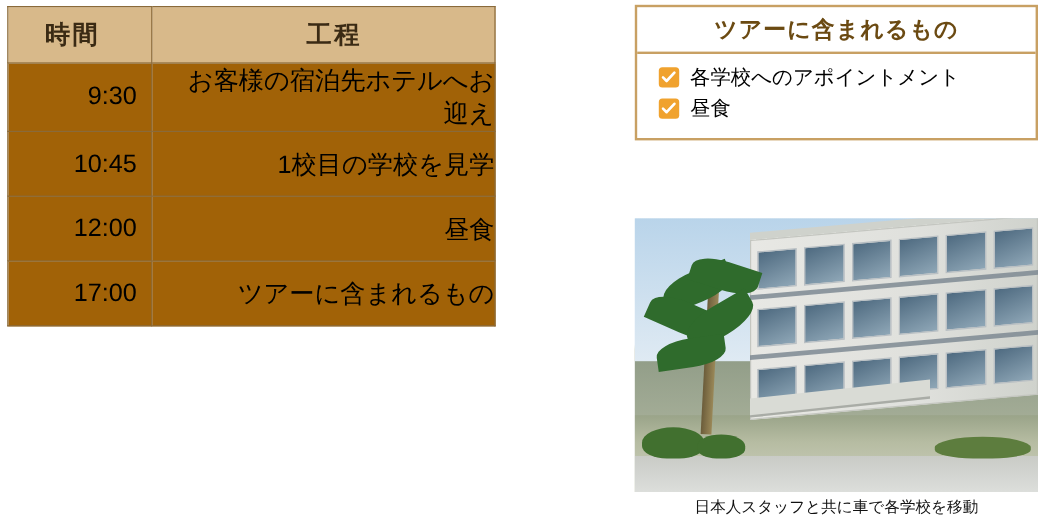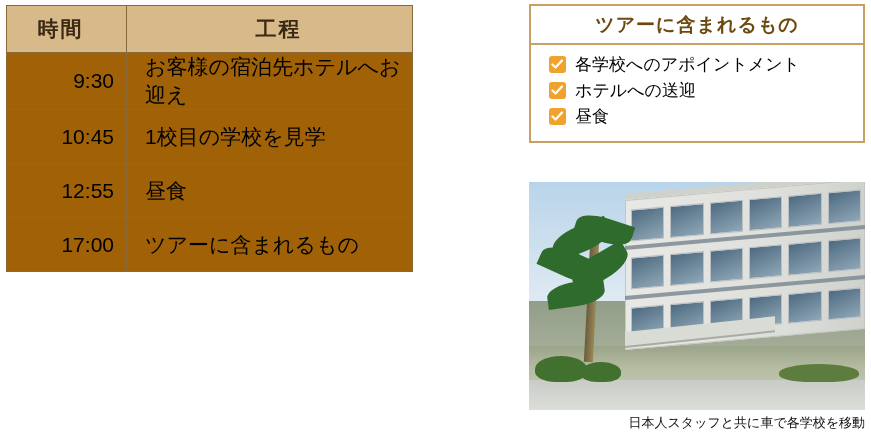--- a/index.html
+++ b/index.html
@@ -45,21 +45,21 @@
     font-size: 21px;
     background: #a16207;
   }
   .col-time {
     width: 107px;
     text-align: right;
     padding-right: 12px !important;
     white-space: nowrap;
   }
   .col-proc {
-    text-align: left;
+    text-align: right;
     padding-left: 18px !important;
   }
 
   
   #inclusions-box {
     position: absolute;
     left: 529px;
     top: 4px;
     width: 336px;
     border: 2px solid #c8a063;
@@ -191,21 +191,21 @@
     position: absolute;
     bottom: 28px;
     background: #41702f;
     border-radius: 50% 50% 40% 40%;
   }
   #photo-caption {
     position: absolute;
     left: 529px;
     top: 414px;
     width: 336px;
-    text-align: right;
+    text-align: center;
     font-size: 13px;
     color: #111111;
   }
 </style>
 </head>
 <body>
 
 <table id="schedule-table">
   <thead>
     <tr>
@@ -216,21 +216,21 @@
   <tbody>
     <tr>
       <td class="col-time">9:30</td>
       <td class="col-proc">お客様の宿泊先ホテルへお迎え</td>
     </tr>
     <tr>
       <td class="col-time">10:45</td>
       <td class="col-proc">1校目の学校を見学</td>
     </tr>
     <tr>
-      <td class="col-time">12:55</td>
+      <td class="col-time">12:00</td>
       <td class="col-proc">昼食</td>
     </tr>
     <tr>
       <td class="col-time">17:00</td>
       <td class="col-proc">ツアーに含まれるもの</td>
     </tr>
   </tbody>
 </table>
 
 <div id="inclusions-box">
@@ -243,28 +243,20 @@
           </svg>
       </span>
       <span>各学校へのアポイントメント</span>
     </li>
     <li>
       <span class="check-box">
         <svg width="13" height="13" viewBox="0 0 13 13">
             <path d="M1.5 6.5 L4.5 9.5 L11 2.5" stroke="#ffffff" stroke-width="2.2" fill="none" stroke-linecap="round" stroke-linejoin="round"></path>
           </svg>
       </span>
-      <span>ホテルへの送迎</span>
-    </li>
-    <li>
-      <span class="check-box">
-        <svg width="13" height="13" viewBox="0 0 13 13">
-            <path d="M1.5 6.5 L4.5 9.5 L11 2.5" stroke="#ffffff" stroke-width="2.2" fill="none" stroke-linecap="round" stroke-linejoin="round"></path>
-          </svg>
-      </span>
       <span>昼食</span>
     </li>
   </ul>
 </div>
 
 <div id="photo-wrap">
   <div id="photo">
     <div class="sky"></div>
     <div class="ground"></div>
     <div class="road"></div>

